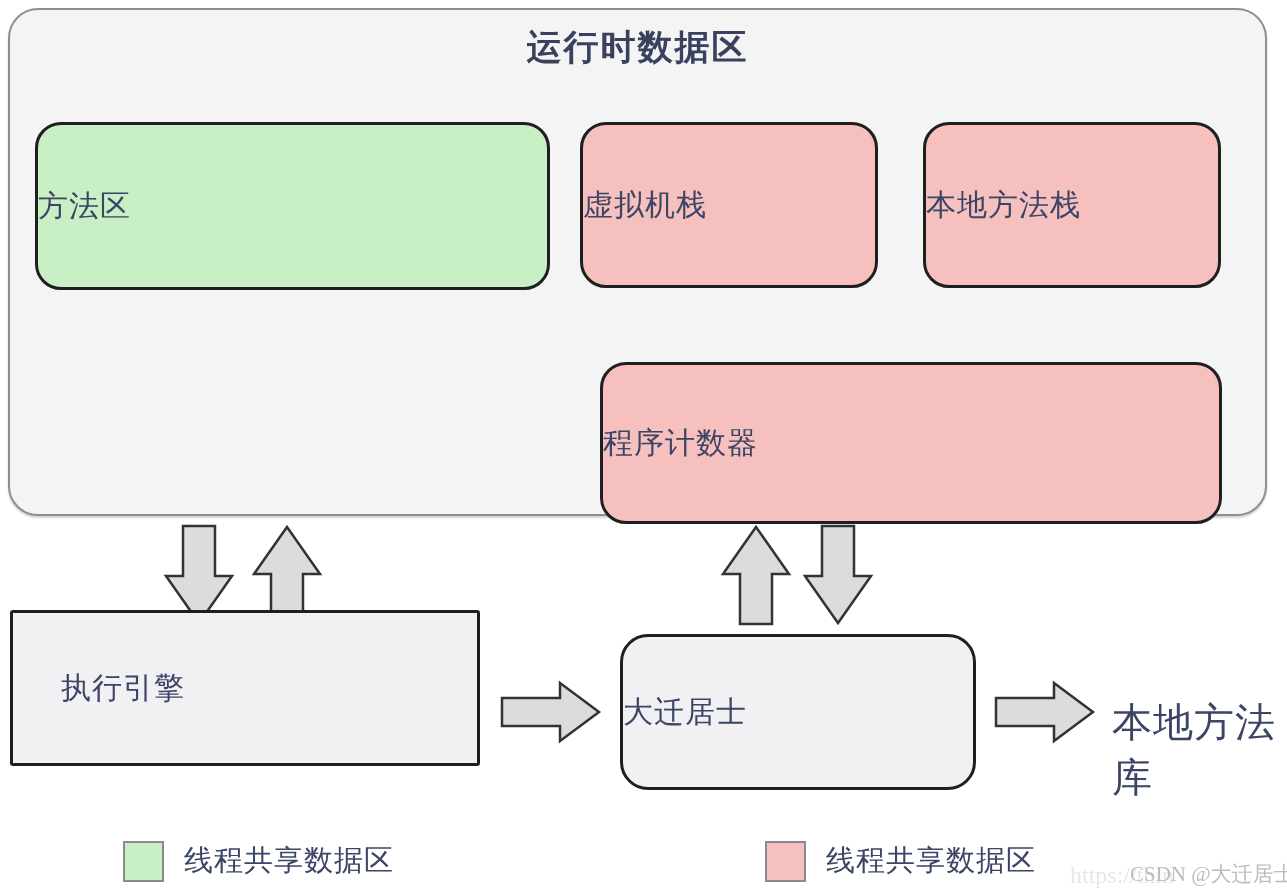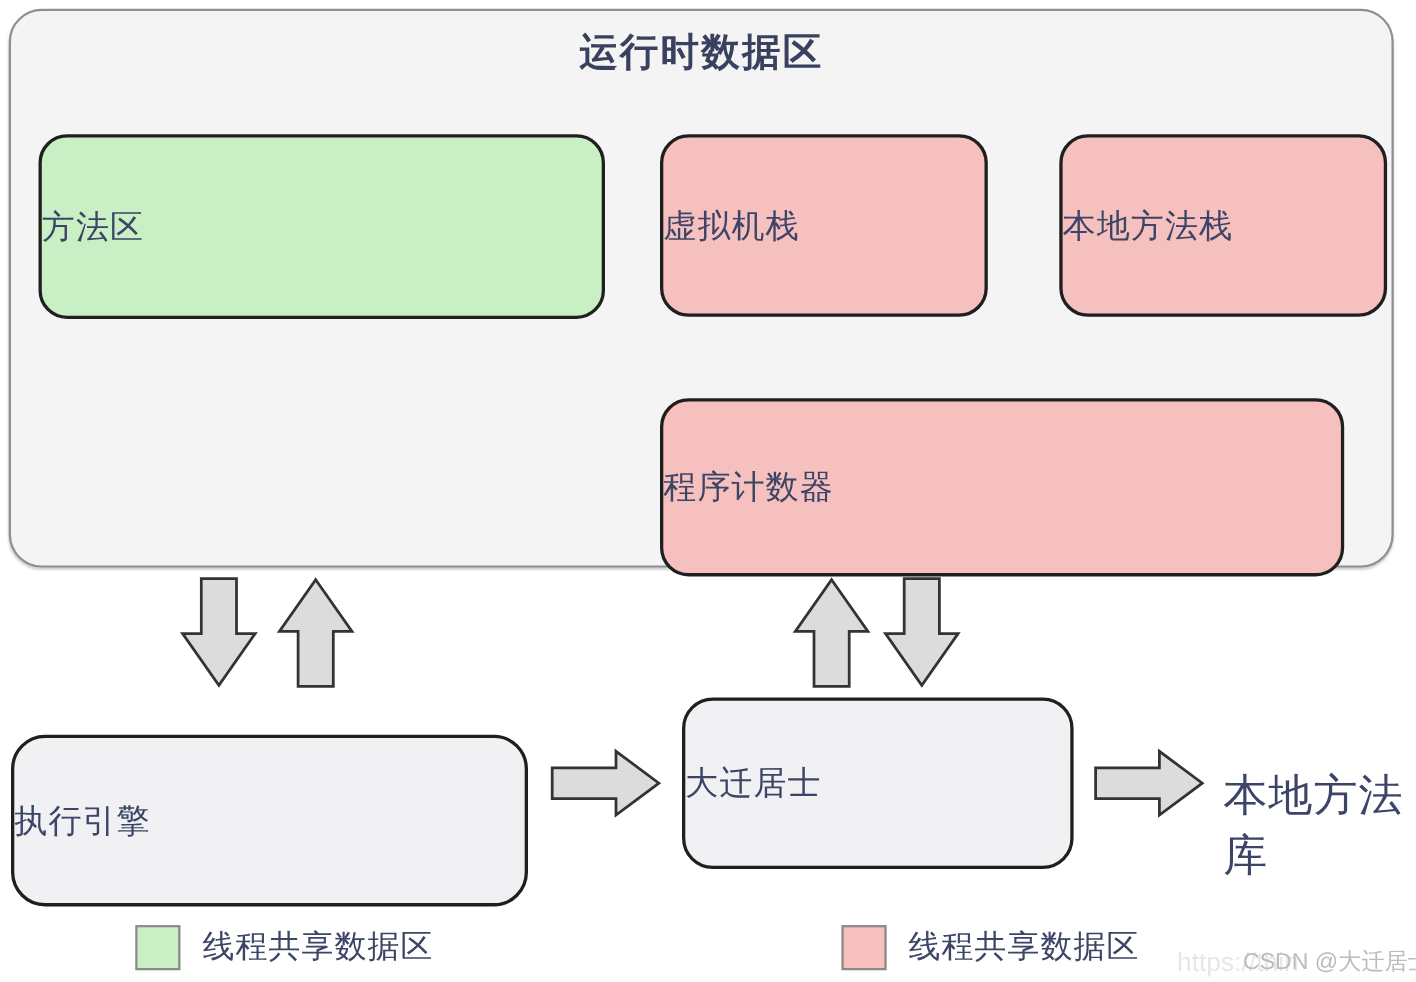--- a/index.html
+++ b/index.html
@@ -2,21 +2,21 @@
 <html><head>
 <meta charset="utf-8">
 <style>
   html,body{margin:0;padding:0;}
   body{
     width:1287px;height:893px;position:relative;overflow:hidden;
     background:#ffffff;
     font-family:"Liberation Sans","DejaVu Sans",sans-serif;
     color:#3d4663;
   }
-  .stage{position:absolute;inset:0;width:1155px;height:893px;}
+  .stage{position:absolute;inset:0;width:1155px;height:893px;font-family:Liberation Serif, serif;}
 
   
   .runtime-container{
     position:absolute;left:8px;top:8px;width:1259px;height:508px;
     background:#f4f4f4;border:2px solid #8f8f8f;border-radius:30px;
     box-sizing:border-box;
     box-shadow:0 2px 2px rgba(0,0,0,.18);
   }
   .diagram-title{
     position:absolute;left:8px;top:24px;width:1259px;
@@ -29,25 +29,25 @@
     border:3px solid #1f1f1f;border-radius:26px;
     display:flex;align-items:center;
     font-size:30px;font-weight:500;color:#3c4566;
     letter-spacing:1px;
   }
   .green{background:#c9efc4;}
   .pink{background:#f5c0be;}
   .gray{background:#f1f1f3;}
 
   .method-area{left:35px;top:122px;width:515px;height:168px;}
-  .vm-stack{left:600px;top:122px;width:298px;height:166px;}
-  .native-method-stack{left:923px;top:122px;width:298px;height:166px;margin-left:40px;}
+  .vm-stack{left:580px;top:122px;width:298px;height:166px;}
+  .native-method-stack{left:923px;top:122px;width:298px;height:166px;}
   .java-heap{left:35px;top:322px;width:515px;height:162px;}
   .program-counter{left:600px;top:322px;width:622px;height:162px;margin-top:40px;}
-  .execution-engine{left:10px;top:668px;width:470px;height:156px;border-radius:31px;}
+  .execution-engine{left:10px;top:610px;width:470px;height:156px;border-radius:3px;padding-left:48px;}
   .native-interface{left:620px;top:634px;width:356px;height:156px;border-radius:28px;}
 
   .arrow{position:absolute;}
   .arrow svg{display:block;}
   .arrow polygon{fill:#dcdcdc;stroke:#333333;stroke-width:2.5;stroke-linejoin:miter;}
 
   .down1{left:163px;top:524px;}
   .up1{left:251px;top:524px;}
   .up2{left:720px;top:524px;}
   .down2{left:802px;top:524px;}

